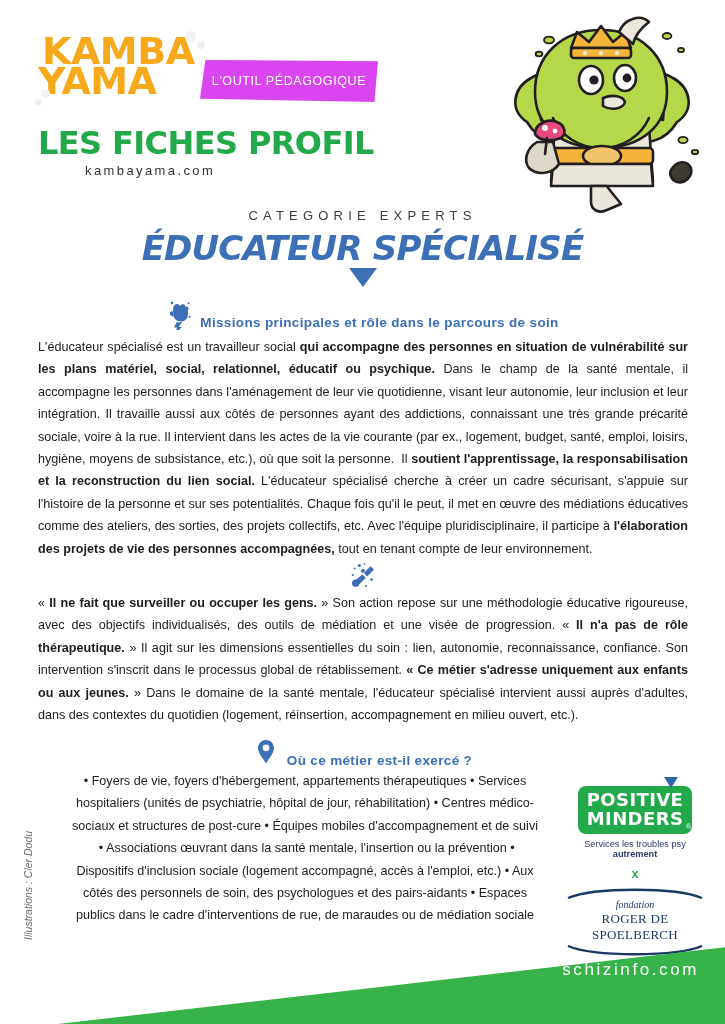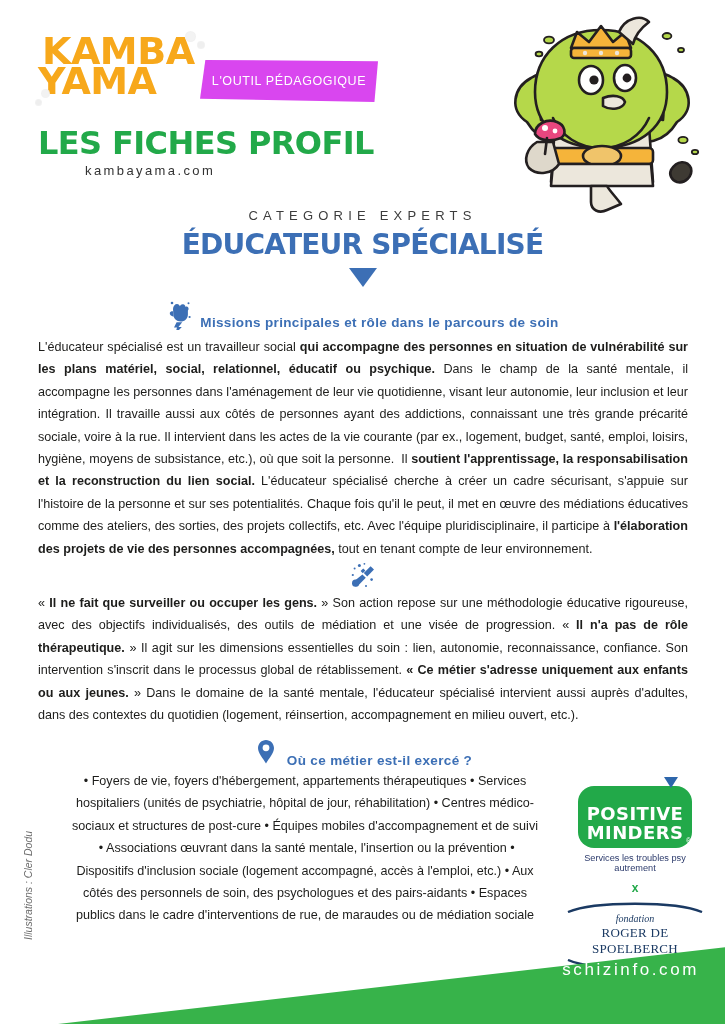--- a/index.html
+++ b/index.html
@@ -132,23 +132,24 @@
     color: #3c3c3c;
     font-family: "Liberation Sans", sans-serif;
   }
   .job-title {
     position: absolute;
     top: 228px;
     left: 0; right: 0;
     text-align: center;
     font-family: "DejaVu Sans", sans-serif;
     font-weight: bold;
-    font-size: 28px;
+    font-size: 34px;
     letter-spacing: -0.8px;
     color: #3c6fb5;
+    font-style: italic;
   }
   .title-caret {
     position: absolute;
     top: 268px;
     left: 50%;
     margin-left: -14px;
     width: 0; height: 0;
     border-left: 14px solid transparent;
     border-right: 14px solid transparent;
     border-top: 19px solid #3c6fb5;
@@ -217,22 +218,22 @@
     position: absolute;
     left: 560px;
     top: 786px;
     width: 150px;
     text-align: center;
   }
   .pm-badge {
     position: relative;
     display: inline-block;
     background: #22a949;
-    border-radius: 16px;
-    padding: 19px 9px 6px 9px;
+    border-radius: 8px;
+    padding: 5px 9px 6px 9px;
     line-height: 1;
   }
   .pm-badge .pm-l1,
   .pm-badge .pm-l2 {
     display: block;
     font-family: "DejaVu Sans", sans-serif;
     font-weight: bold;
     font-size: 18px;
     letter-spacing: 0.4px;
     color: #ffffff;
@@ -253,21 +254,21 @@
     border-top: 11px solid #2d66ab;
   }
   .pm-tag1 {
     margin-top: 5px;
     font-size: 9.2px;
     color: #2b3a6b;
     font-family: "Liberation Sans", sans-serif;
   }
   .pm-tag2 {
     font-size: 9.2px;
-    font-weight: normal;
+    font-weight: bold;
     color: #2b3a6b;
     font-family: "Liberation Sans", sans-serif;
   }
   .pm-x {
     margin-top: 8px;
     font-size: 12px;
     font-weight: bold;
     color: #22a949;
   }
   .fond-logo { margin-top: 6px; position: relative; }

